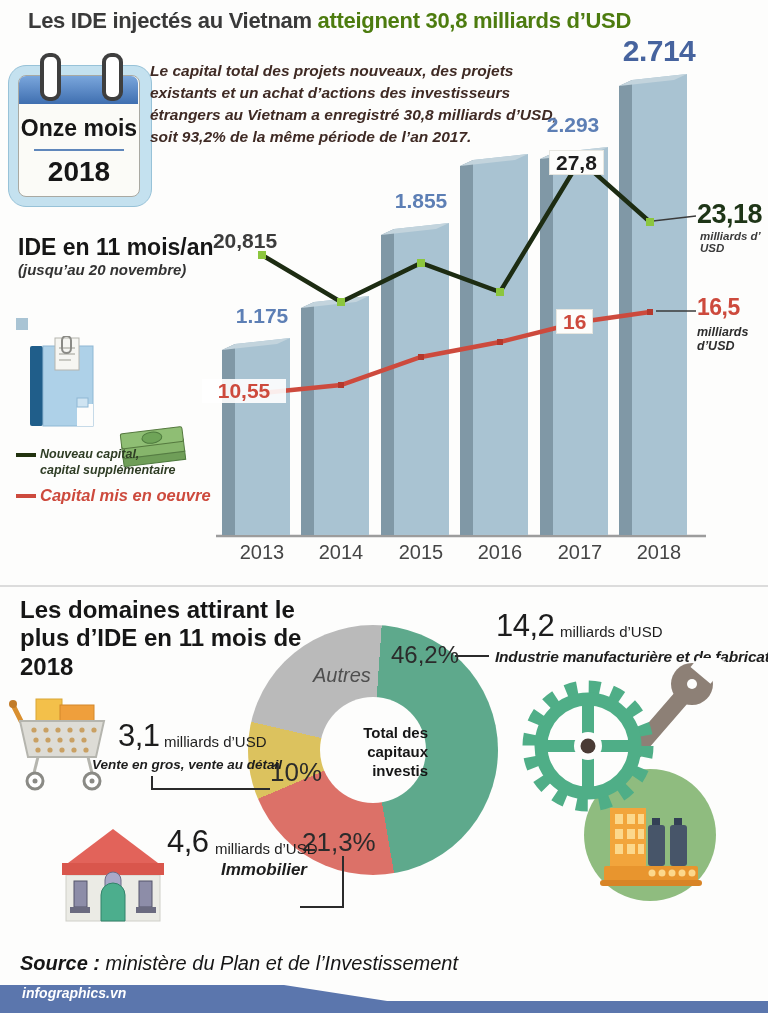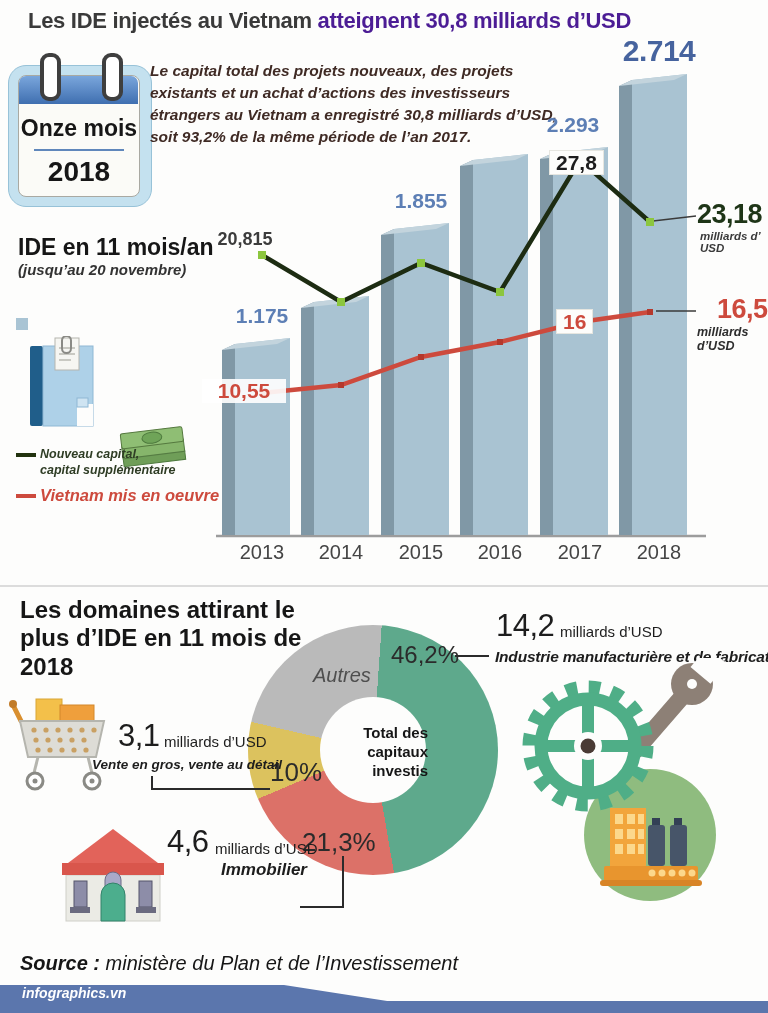--- a/index.html
+++ b/index.html
@@ -18,21 +18,21 @@
   .line-h{background:#2b2b2b;height:2px;}
   .line-v{background:#2b2b2b;width:2px;}
 </style>
 </head>
 <body>
 
 <div id="stage">
 
   <div class="abs" style="left:28px;top:8px;font-size:22px;font-weight:700;letter-spacing:-0.3px;">
     <span style="color:#3a3a3a;">Les IDE  injectés au Vietnam</span>
-    <span style="color:#4c1d95;">atteignent 30,8 milliards d’USD</span>
+    <span style="color:#4d7c0f;">atteignent 30,8 milliards d’USD</span>
   </div>
 
   <div class="abs" style="left:8px;top:57px;width:142px;height:150px;">
     <div class="abs" style="left:0;top:8px;width:142px;height:140px;background:#c4e1ef;border:1px solid #97c2d8;border-radius:18px;"></div>
     <div class="abs" style="left:10px;top:18px;width:120px;height:120px;background:#fbfbf7;border:1px solid #a9a9a2;border-radius:8px;"></div>
     <div class="abs" style="left:11px;top:19px;width:119px;height:28px;background:linear-gradient(#7aa6dc,#3f6fb0);border-radius:7px 7px 0 0;"></div>
     <div class="abs" style="left:32px;top:-4px;width:13px;height:40px;background:#fff;border:4px solid #3f3f3f;border-radius:9px;"></div>
     <div class="abs" style="left:94px;top:-4px;width:13px;height:40px;background:#fff;border:4px solid #3f3f3f;border-radius:9px;"></div>
     <div class="abs ctr xb" style="left:10px;top:58px;width:122px;font-size:23px;color:#161616;">Onze mois</div>
     <div class="abs" style="left:26px;top:92px;width:90px;height:2px;background:#5f87bb;"></div>
@@ -98,28 +98,28 @@
       <rect x="576" y="156" width="8" height="8"></rect>
         <rect x="646" y="218" width="8" height="8"></rect>
     </g>
   </svg>
 
   <div class="abs ctr barlabel" style="left:212px;top:304px;width:100px;">1.175</div>
   <div class="abs ctr barlabel" style="left:371px;top:189px;width:100px;">1.855</div>
   <div class="abs ctr barlabel" style="left:523px;top:113px;width:100px;">2.293</div>
   <div class="abs ctr xb" style="left:599px;top:34px;width:120px;font-size:30px;color:#46639e;letter-spacing:-0.5px;">2.714</div>
 
-  <div class="abs ctr" style="left:195px;top:229px;width:100px;font-size:18px;font-weight:600;color:#3c3c3c;">20,815</div>
+  <div class="abs ctr" style="left:195px;top:229px;width:100px;font-size:21px;font-weight:600;color:#3c3c3c;">20,815</div>
   <div class="abs whitebox bd" style="left:549px;top:150px;font-size:21px;color:#1d1d1d;">27,8</div>
   <div class="abs ctr redtxt bd" style="left:202px;top:379px;width:84px;font-size:21px;background:rgba(255,255,255,.9);">10,55</div>
   <div class="abs whitebox bd redtxt" style="left:556px;top:309px;font-size:21px;">16</div>
 
   <div class="abs xb" style="left:697px;top:199px;font-size:27px;color:#1e3517;letter-spacing:-0.5px;">23,18</div>
   <div class="abs it bd" style="left:700px;top:230px;font-size:11.5px;color:#3a3a3a;">milliards d’ USD</div>
-  <div class="abs xb redtxt" style="left:697px;top:294px;font-size:27px;letter-spacing:-0.5px;margin-left:20px;">16,5</div>
+  <div class="abs xb redtxt" style="left:697px;top:294px;font-size:23px;letter-spacing:-0.5px;">16,5</div>
   <div class="abs it bd" style="left:697px;top:325px;font-size:12.5px;color:#2e2e2e;">milliards d’USD</div>
 
   <div class="abs ctr yearlabel" style="left:227px;top:541px;width:70px;">2013</div>
   <div class="abs ctr yearlabel" style="left:306px;top:541px;width:70px;">2014</div>
   <div class="abs ctr yearlabel" style="left:386px;top:541px;width:70px;">2015</div>
   <div class="abs ctr yearlabel" style="left:465px;top:541px;width:70px;">2016</div>
   <div class="abs ctr yearlabel" style="left:545px;top:541px;width:70px;">2017</div>
   <div class="abs ctr yearlabel" style="left:624px;top:541px;width:70px;">2018</div>
 
   <div class="abs xb" style="left:18px;top:234px;font-size:23px;color:#161616;">IDE en 11 mois/an</div>
@@ -147,21 +147,21 @@
       <ellipse cx="35" cy="14.5" rx="10" ry="5.5" fill="#6fa458" stroke="#4e7a3e"></ellipse>
     </g>
   </svg>
 
   <div class="abs" style="left:16px;top:453px;width:20px;height:4px;background:#22330f;"></div>
   <div class="abs it bd" style="left:40px;top:447px;font-size:12.5px;line-height:1.25;color:#2f3d25;">
     <div>Nouveau capital,</div>
     <div>capital supplémentaire</div>
   </div>
   <div class="abs" style="left:16px;top:494px;width:20px;height:4px;background:#cd4a3d;"></div>
-  <div class="abs it bd redtxt" style="left:40px;top:486px;font-size:16.5px;">Vietnam mis en oeuvre</div>
+  <div class="abs it bd redtxt" style="left:40px;top:486px;font-size:16.5px;">Capital mis en oeuvre</div>
 
   <div class="abs" style="left:0;top:585px;width:768px;height:2px;background:#dcdcdc;"></div>
 
   <div class="abs xb" style="left:20px;top:596px;font-size:24px;line-height:1.18;color:#161616;">
     <div>Les domaines attirant le</div>
     <div>plus d’IDE  en 11 mois de</div>
     <div>2018</div>
   </div>
 
   <div class="abs" style="left:248px;top:625px;width:250px;height:250px;border-radius:50%;background:conic-gradient(from 4deg,#5ea98c 0 46.2%,#dc7168 0 67.5%,#dcc25e 0 77.5%,#bababa 0 100%);"></div>

